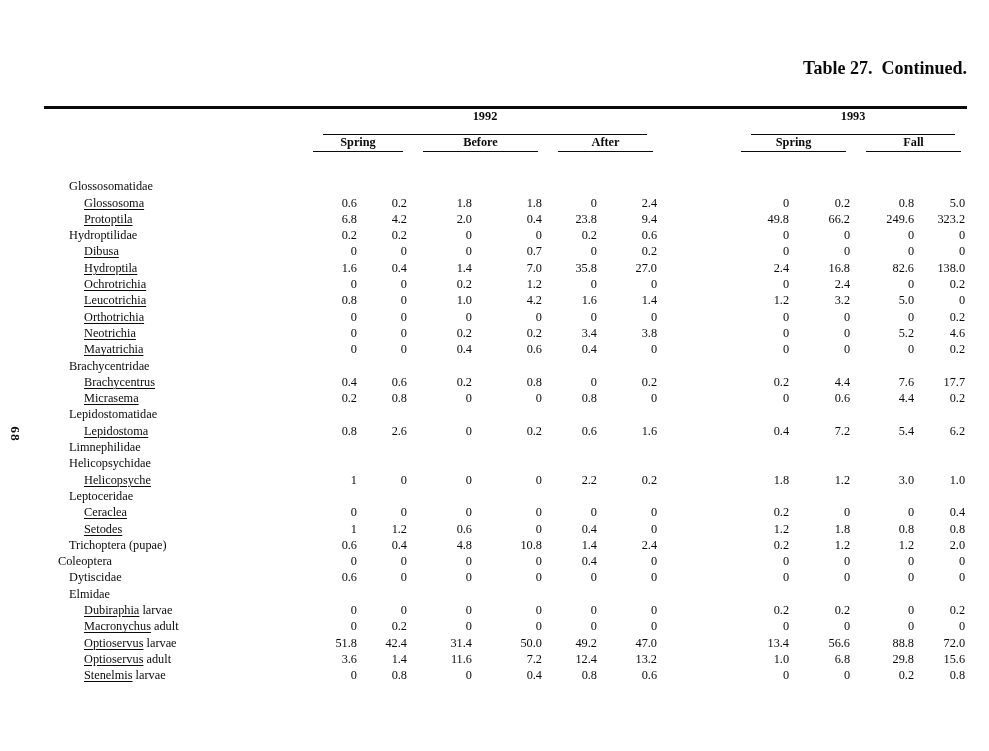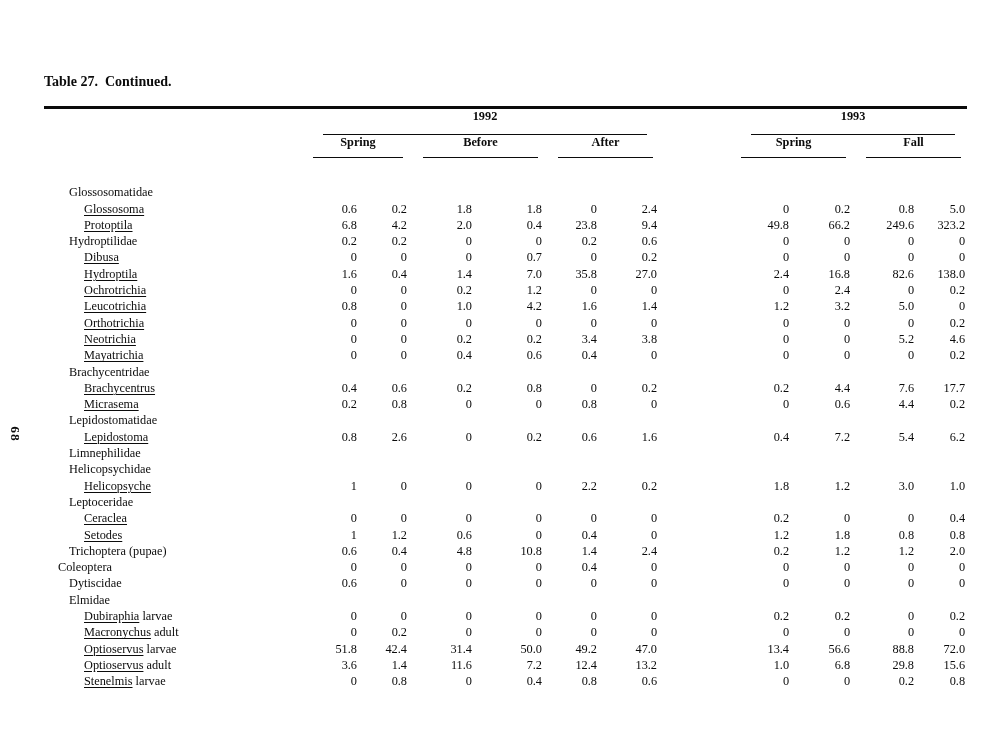--- a/index.html
+++ b/index.html
@@ -21,25 +21,25 @@
     top: 426px;
     width: 26px;
     text-align: center;
     font-size: 13.5px;
     font-weight: bold;
     transform: rotate(90deg);
     letter-spacing: 1px;
   }
   .title {
     position: absolute;
-    top: 74px;
+    top: 58px;
     left: 44px;
     width: 923px;
-    text-align: left;
-    font-size: 14px;
+    text-align: right;
+    font-size: 18px;
     font-weight: bold;
     white-space: pre;
   }
   table.data-table {
     position: absolute;
     left: 44px;
     top: 106px;
     width: 923px;
     border-collapse: collapse;
     table-layout: fixed;
@@ -60,21 +60,21 @@
     text-align: center;
     font-weight: bold;
     border-bottom: 1.8px solid #0b0b0b;
     padding-bottom: 10px;
     margin: 0 12px 0 24px;
   }
   .season-label {
     text-align: center;
     font-weight: bold;
     border-bottom: 1.8px solid #0b0b0b;
-    padding-bottom: 7px;
+    padding-bottom: 1px;
     margin: 0 6px 0 14px;
   }
   .taxa-header {
     font-weight: bold;
     text-align: left;
     padding-left: 1px;
     font-size: 12.8px;
   }
   .tc {
     font-weight: bold;

